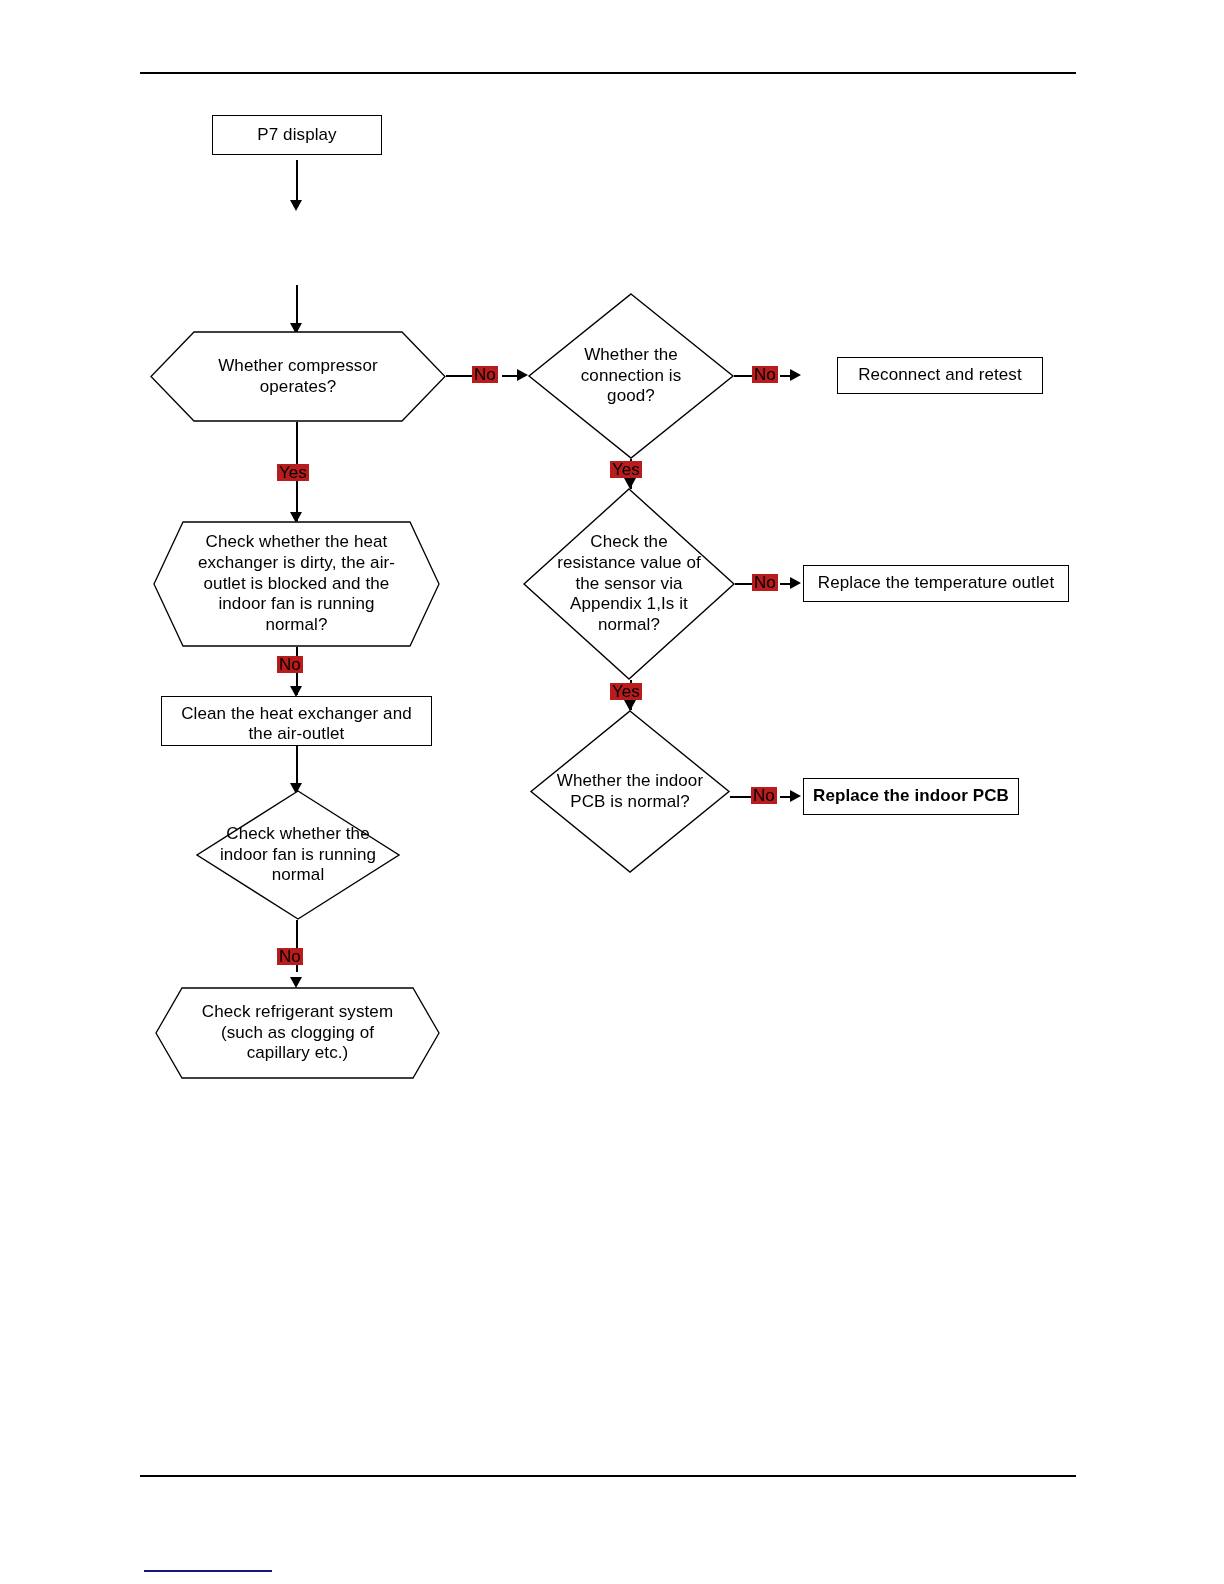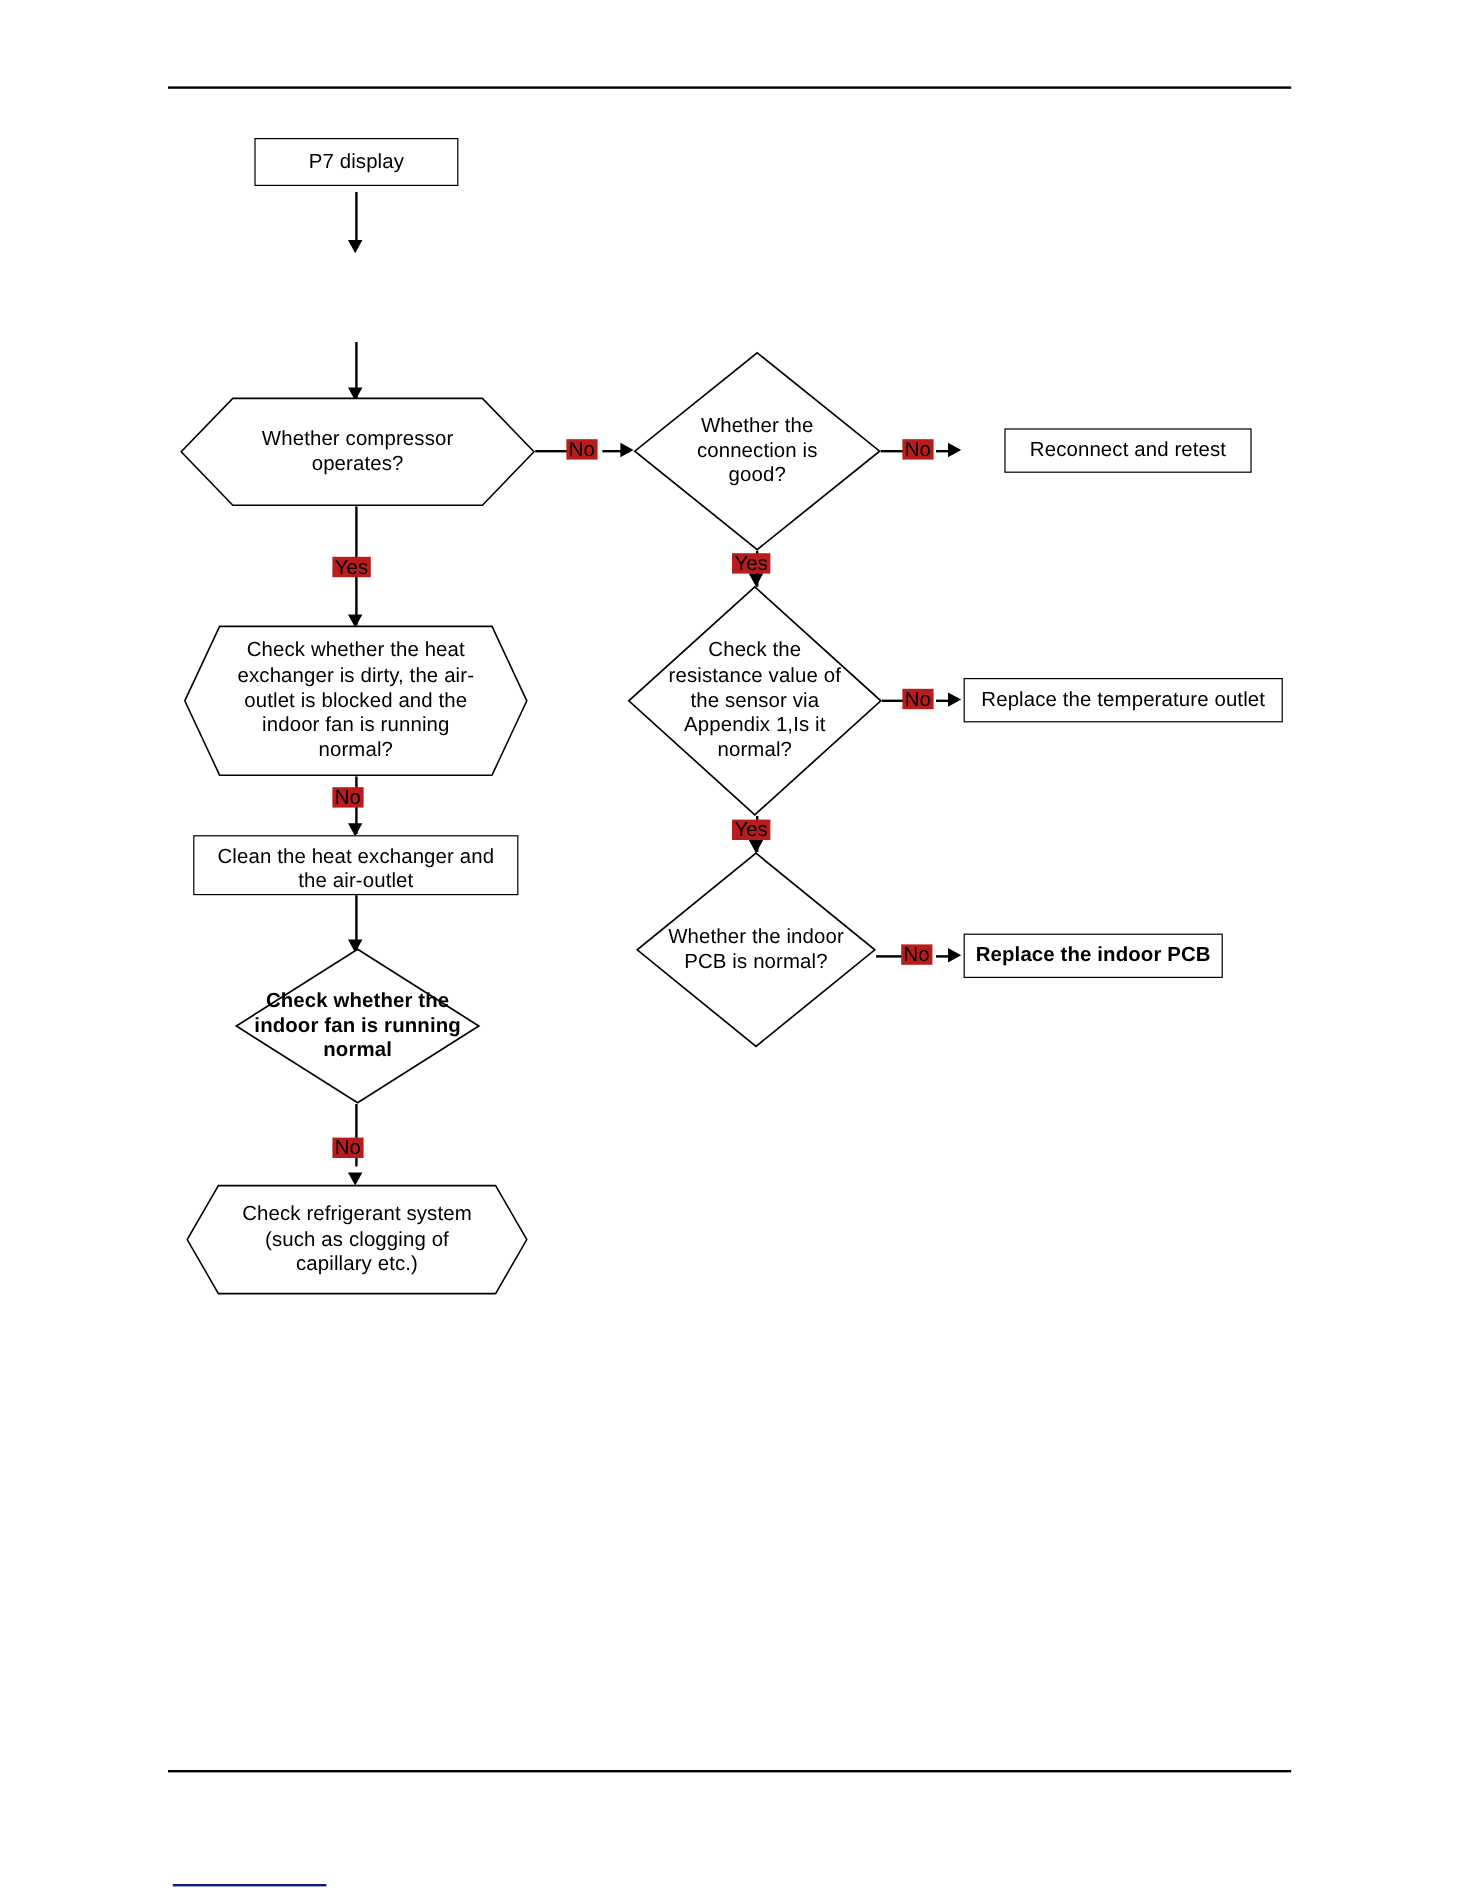--- a/index.html
+++ b/index.html
@@ -159,21 +159,21 @@
 the air-outlet</div>
   </div>
 
   <div class="vline" style="left:296px; top:746px; height:46px;"></div>
   <div class="arrow-down" style="left:290px; top:783px;"></div>
 
   <div class="node diamond" style="left:196px; top:790px; width:204px; height:130px;">
     <svg class="shape-svg" viewBox="0 0 204 130" preserveAspectRatio="none">
       <polygon points="102,1 203,65 102,129 1,65"></polygon>
     </svg>
-    <div class="label" style="width:210px;font-weight:bold;">Check whether the
+    <div class="label" style="width:210px;">Check whether the
 indoor fan is running
 normal</div>
   </div>
 
   <div class="vline" style="left:296px; top:920px; height:52px;"></div>
   <div class="edge-label" style="left:277px; top:948px;">No</div>
   <div class="arrow-down" style="left:290px; top:977px;"></div>
 
   <div class="node diamond" style="left:528px; top:293px; width:206px; height:166px;">
     <svg class="shape-svg" viewBox="0 0 206 166" preserveAspectRatio="none">

